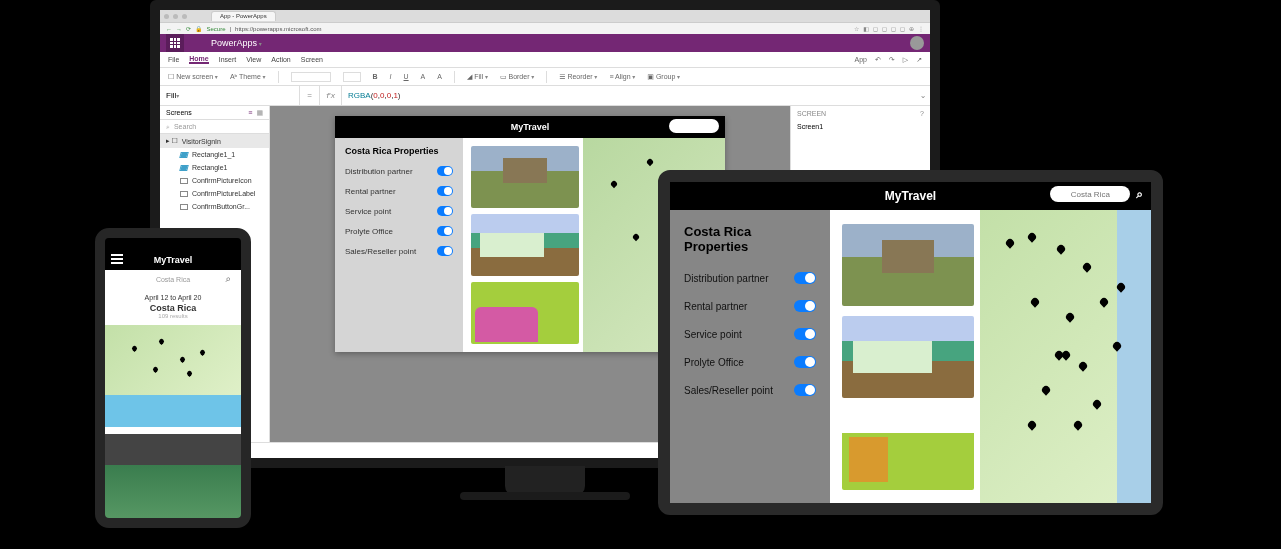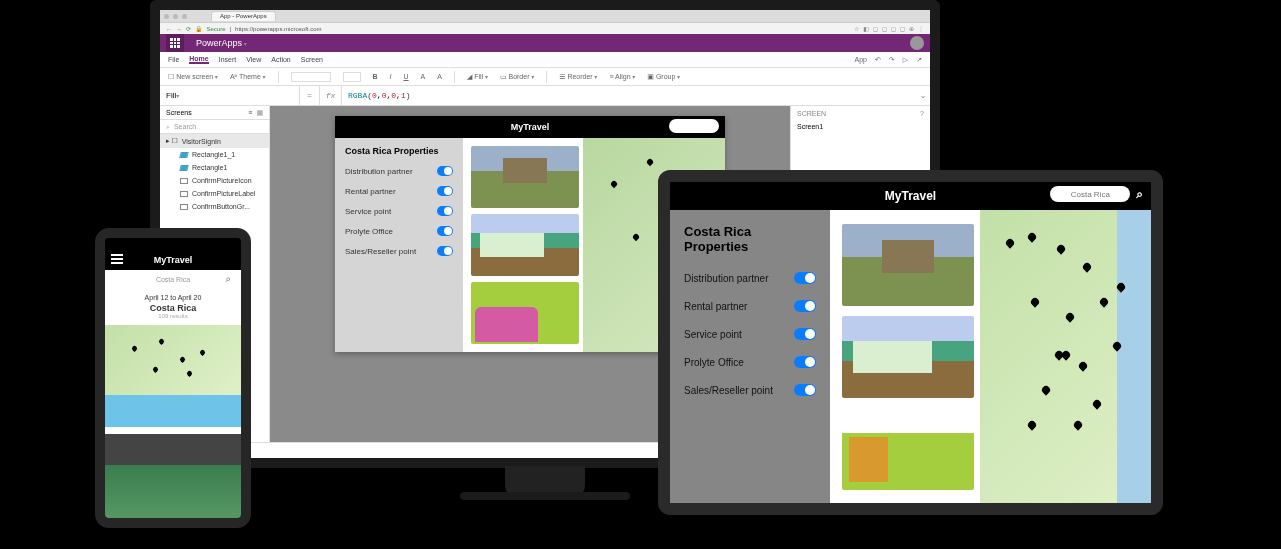--- a/index.html
+++ b/index.html
@@ -11,39 +11,39 @@
 
   
   .browser { position: absolute; inset: 0; background: #fff; display: flex; flex-direction: column; }
   .br-tabbar { height: 12px; background: #dcdcdc; display: flex; align-items: center; padding-left: 4px; gap: 4px; font-size: 7px; }
   .br-dot { width: 5px; height: 5px; border-radius: 50%; background: #bbb; }
   .br-tab { background: #f6f6f6; border: 1px solid #ccc; border-bottom: none; height: 10px; padding: 0 8px; font-size: 6px; line-height: 9px; color: #333; border-radius: 3px 3px 0 0; margin-left: 20px;}
   .br-url { height: 12px; background: #f3f3f3; border-top: 1px solid #ccc; display: flex; align-items: center; padding: 0 6px; font-size: 6px; color: #358a3a; gap: 4px; }
   .url-icons { margin-left: auto; display: flex; gap: 4px; color: #888; }
 
   
-  .pa-top { height: 18px; background: #742774; display: flex; align-items: center; padding: 0 6px; gap: 12px; color: #fff; font-size: 9px; }
+  .pa-top { height: 18px; background: #742774; display: flex; align-items: center; padding: 0 6px; gap: 27px; color: #fff; font-size: 9px; }
   .waffle { width: 18px; height: 18px; background: #5b1d5b; display: flex; align-items: center; justify-content: center; }
   .waffle-grid { width: 10px; height: 10px; display: grid; grid-template-columns: repeat(3,1fr); gap: 1px; }
   .waffle-grid span { background: #fff; }
   .pa-avatar { margin-left: auto; width: 14px; height: 14px; border-radius: 50%; background: #999; }
 
   .menu-bar { height: 16px; background: #fff; border-bottom: 1px solid #ddd; display: flex; align-items: center; font-size: 7px; gap: 10px; padding: 0 8px; color: #444; }
   .menu-bar .m-item { cursor: default; }
   .menu-bar .m-active { color: #742774; font-weight: 600; border-bottom: 2px solid #742774; }
   .right-tools { margin-left: auto; display: flex; gap: 8px; color: #666; }
 
   .ribbon { height: 18px; background: #fff; border-bottom: 1px solid #ddd; display: flex; align-items: center; font-size: 7px; gap: 12px; padding: 0 8px; color: #666; }
   .ribbon .sep { width: 1px; height: 12px; background: #ddd; }
 
   .formula-bar { height: 20px; border-bottom: 1px solid #ddd; display: flex; align-items: stretch; font-size: 8px; }
   .prop-sel { width: 140px; border-right: 1px solid #ddd; display: flex; align-items: center; padding: 0 6px; }
   .eq { width: 20px; border-right: 1px solid #ddd; display: flex; align-items: center; justify-content: center; color: #888; }
   .fx { width: 22px; border-right: 1px solid #ddd; display: flex; align-items: center; justify-content: center; font-style: italic; color: #888; font-family: Liberation Mono, monospace; }
-  .formula { flex: 1; padding: 0 6px; display: flex; align-items: center; font-family: Liberation Mono, monospace; }
+  .formula { flex: 1; padding: 0 6px; display: flex; align-items: center; font-family: Liberation Sans, sans-serif; }
   .fn { color: #067d95; }
   .paren { color: #333; }
   .num { color: #c02020; }
 
   
   .auth { flex: 1; display: flex; min-height: 0; }
   .tree { width: 110px; border-right: 1px solid #ddd; display: flex; flex-direction: column; font-size: 7px; }
   .tree-hd { height: 14px; border-bottom: 1px solid #ddd; display: flex; align-items: center; padding: 0 6px; justify-content: space-between; }
   .tree-hd .tree-icons { display: flex; gap: 4px; color: #999; }
   .tree-search { height: 14px; border-bottom: 1px solid #ddd; display: flex; align-items: center; padding: 0 6px; color: #999; gap: 4px; }

